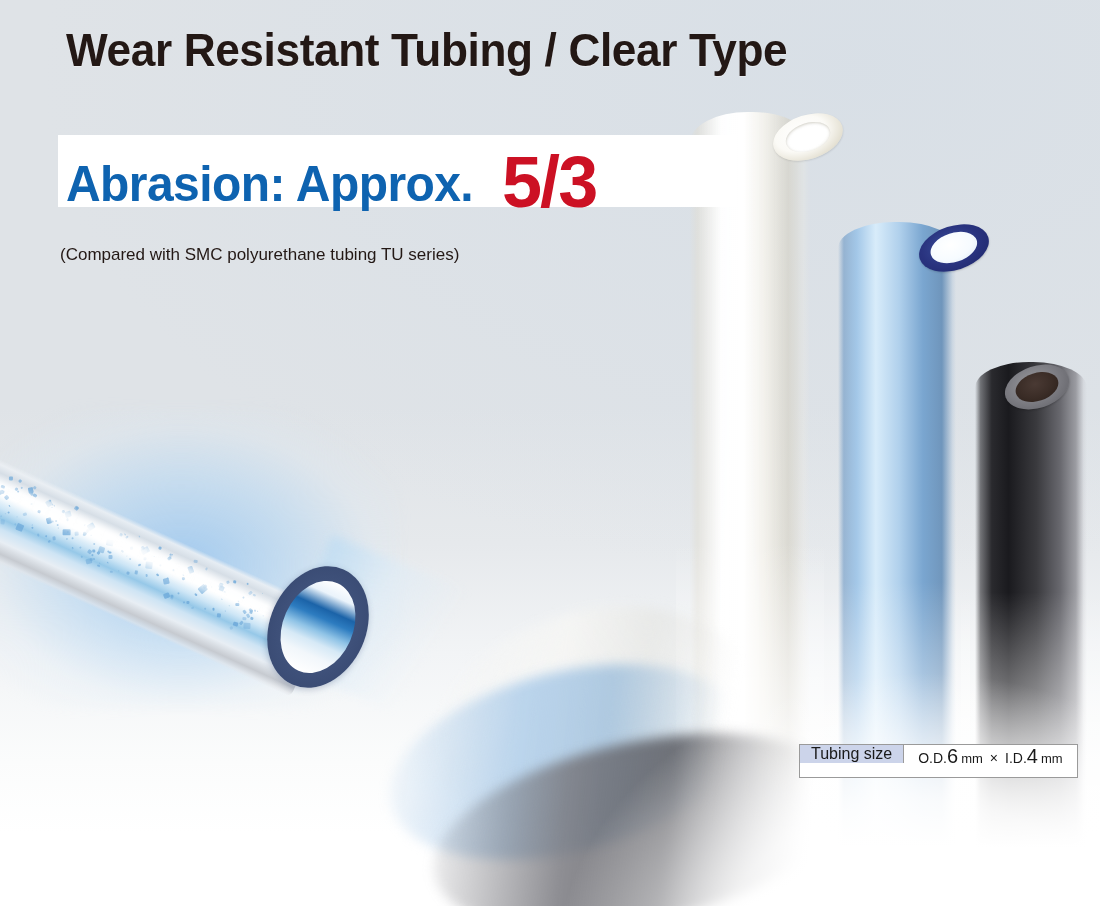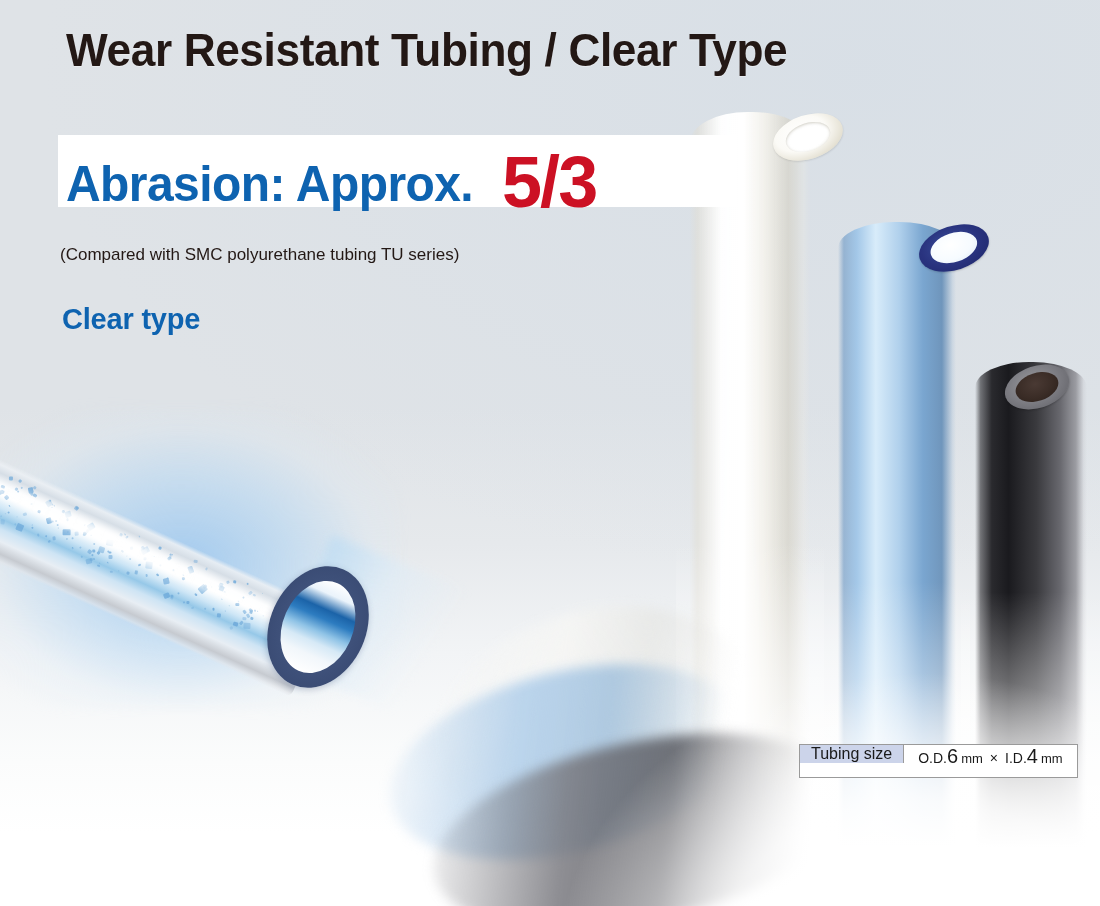--- a/index.html
+++ b/index.html
@@ -490,21 +490,20 @@
 
   <div id="title">Wear Resistant Tubing / Clear Type</div>
 
   <div id="abrasion-band"></div>
   <div id="abrasion-line">
     <span id="abrasion-label">Abrasion: Approx.</span>
     <span id="abrasion-ratio">5/3</span>
   </div>
   <div id="compared-note">(Compared with SMC polyurethane tubing TU series)</div>
 
-  <div id="cleartype-head">Clear type</div>
 
   <div id="tubing-size-table">
     <div id="tubing-size-label">Tubing size</div>
     <div id="tubing-size-value">
       <span>O.D.</span>
         <span class="num">6</span>
         <span class="unit">mm</span>
       <span class="times">×</span>
       <span>I.D.</span>
         <span class="num">4</span>

